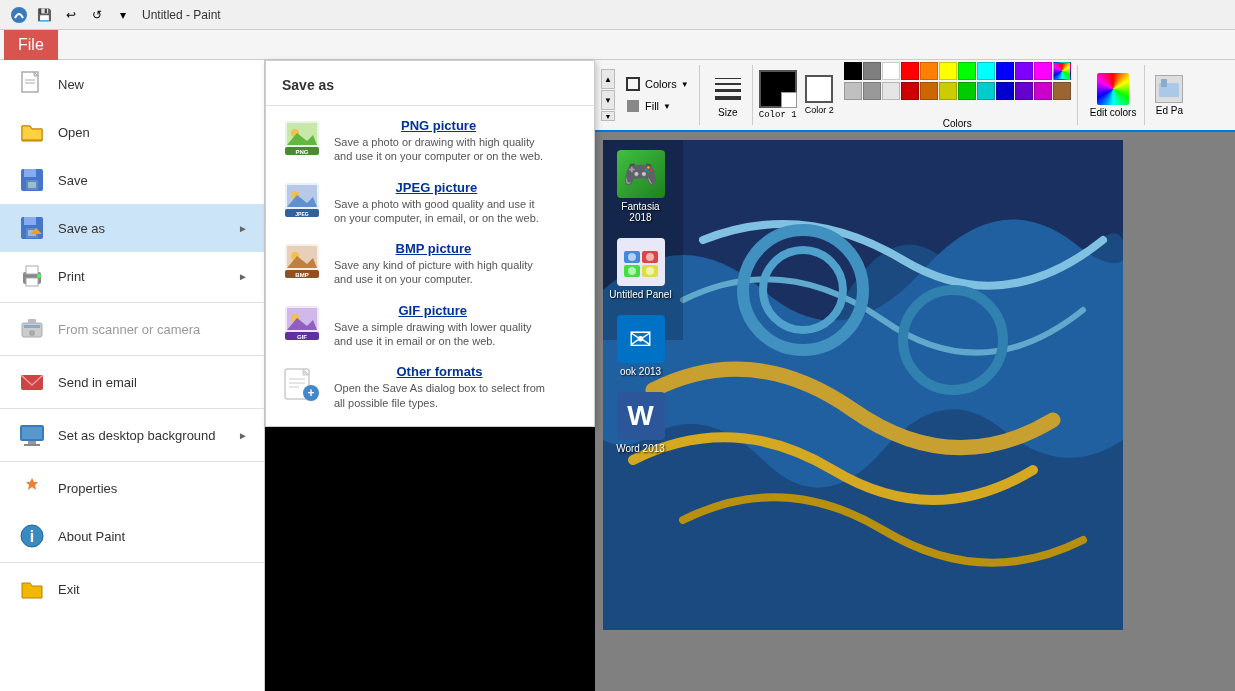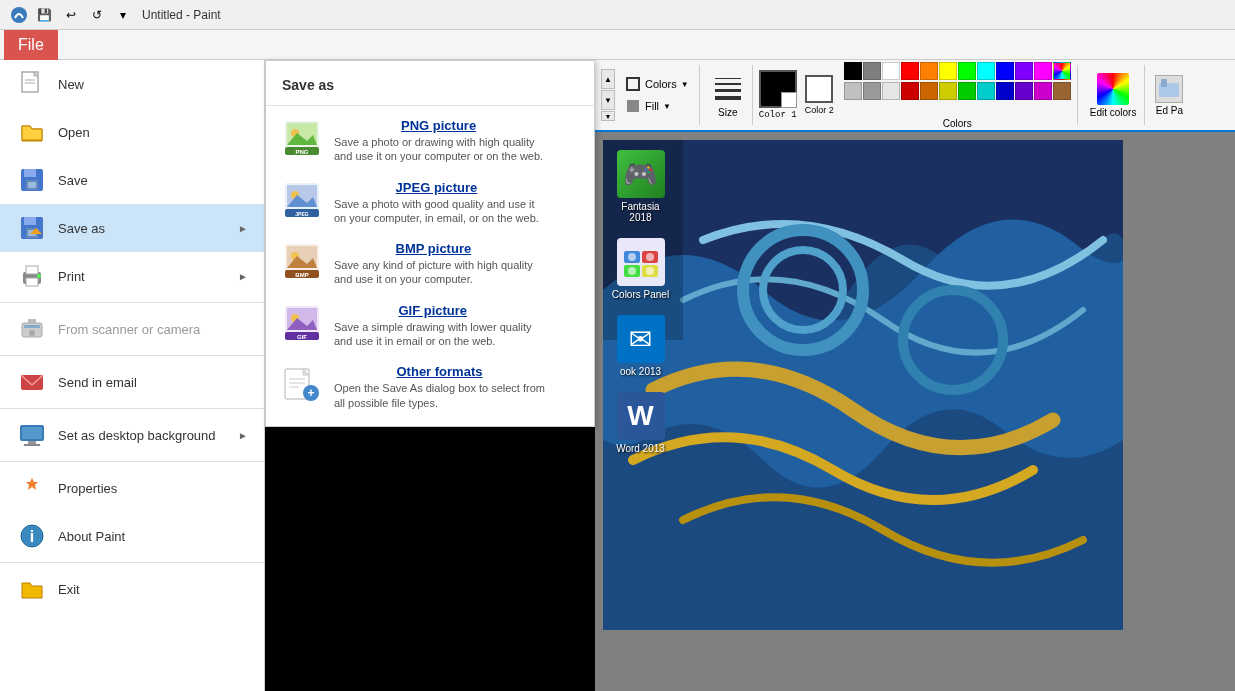--- a/index.html
+++ b/index.html
@@ -517,21 +517,21 @@
                 <rect x="2" y="8" width="16" height="12" rx="2" fill="#4488dd"></rect>
                 <rect x="20" y="8" width="16" height="12" rx="2" fill="#dd4444"></rect>
                 <rect x="2" y="22" width="16" height="12" rx="2" fill="#44dd44"></rect>
                 <rect x="20" y="22" width="16" height="12" rx="2" fill="#dddd44"></rect>
                 <circle cx="10" cy="14" r="4" fill="white" opacity="0.6"></circle>
                 <circle cx="28" cy="14" r="4" fill="white" opacity="0.6"></circle>
                 <circle cx="10" cy="28" r="4" fill="white" opacity="0.6"></circle>
                 <circle cx="28" cy="28" r="4" fill="white" opacity="0.6"></circle>
               </svg>
             </div>
-            <div style="font-size:10px;color:white;text-shadow:1px 1px 2px black;text-align:center;margin-top:3px;">Colors Panel</div>
+            <div style="font-size:10px;color:white;text-shadow:1px 1px 2px black;text-align:center;margin-top:3px;">Untitled Panel</div>
           </div>
           <div style="display:flex;flex-direction:column;align-items:center;width:65px;">
             <div style="width:48px;height:48px;background:#0072c6;border-radius:4px;display:flex;align-items:center;justify-content:center;">
               <span style="font-size:28px;color:white;">✉</span>
             </div>
             <div style="font-size:10px;color:white;text-shadow:1px 1px 2px black;text-align:center;margin-top:3px;">ook 2013</div>
           </div>
           <div style="display:flex;flex-direction:column;align-items:center;width:65px;">
             <div style="width:48px;height:48px;background:#2b579a;border-radius:4px;display:flex;align-items:center;justify-content:center;">
               <span style="font-size:28px;color:white;font-weight:bold;">W</span>

